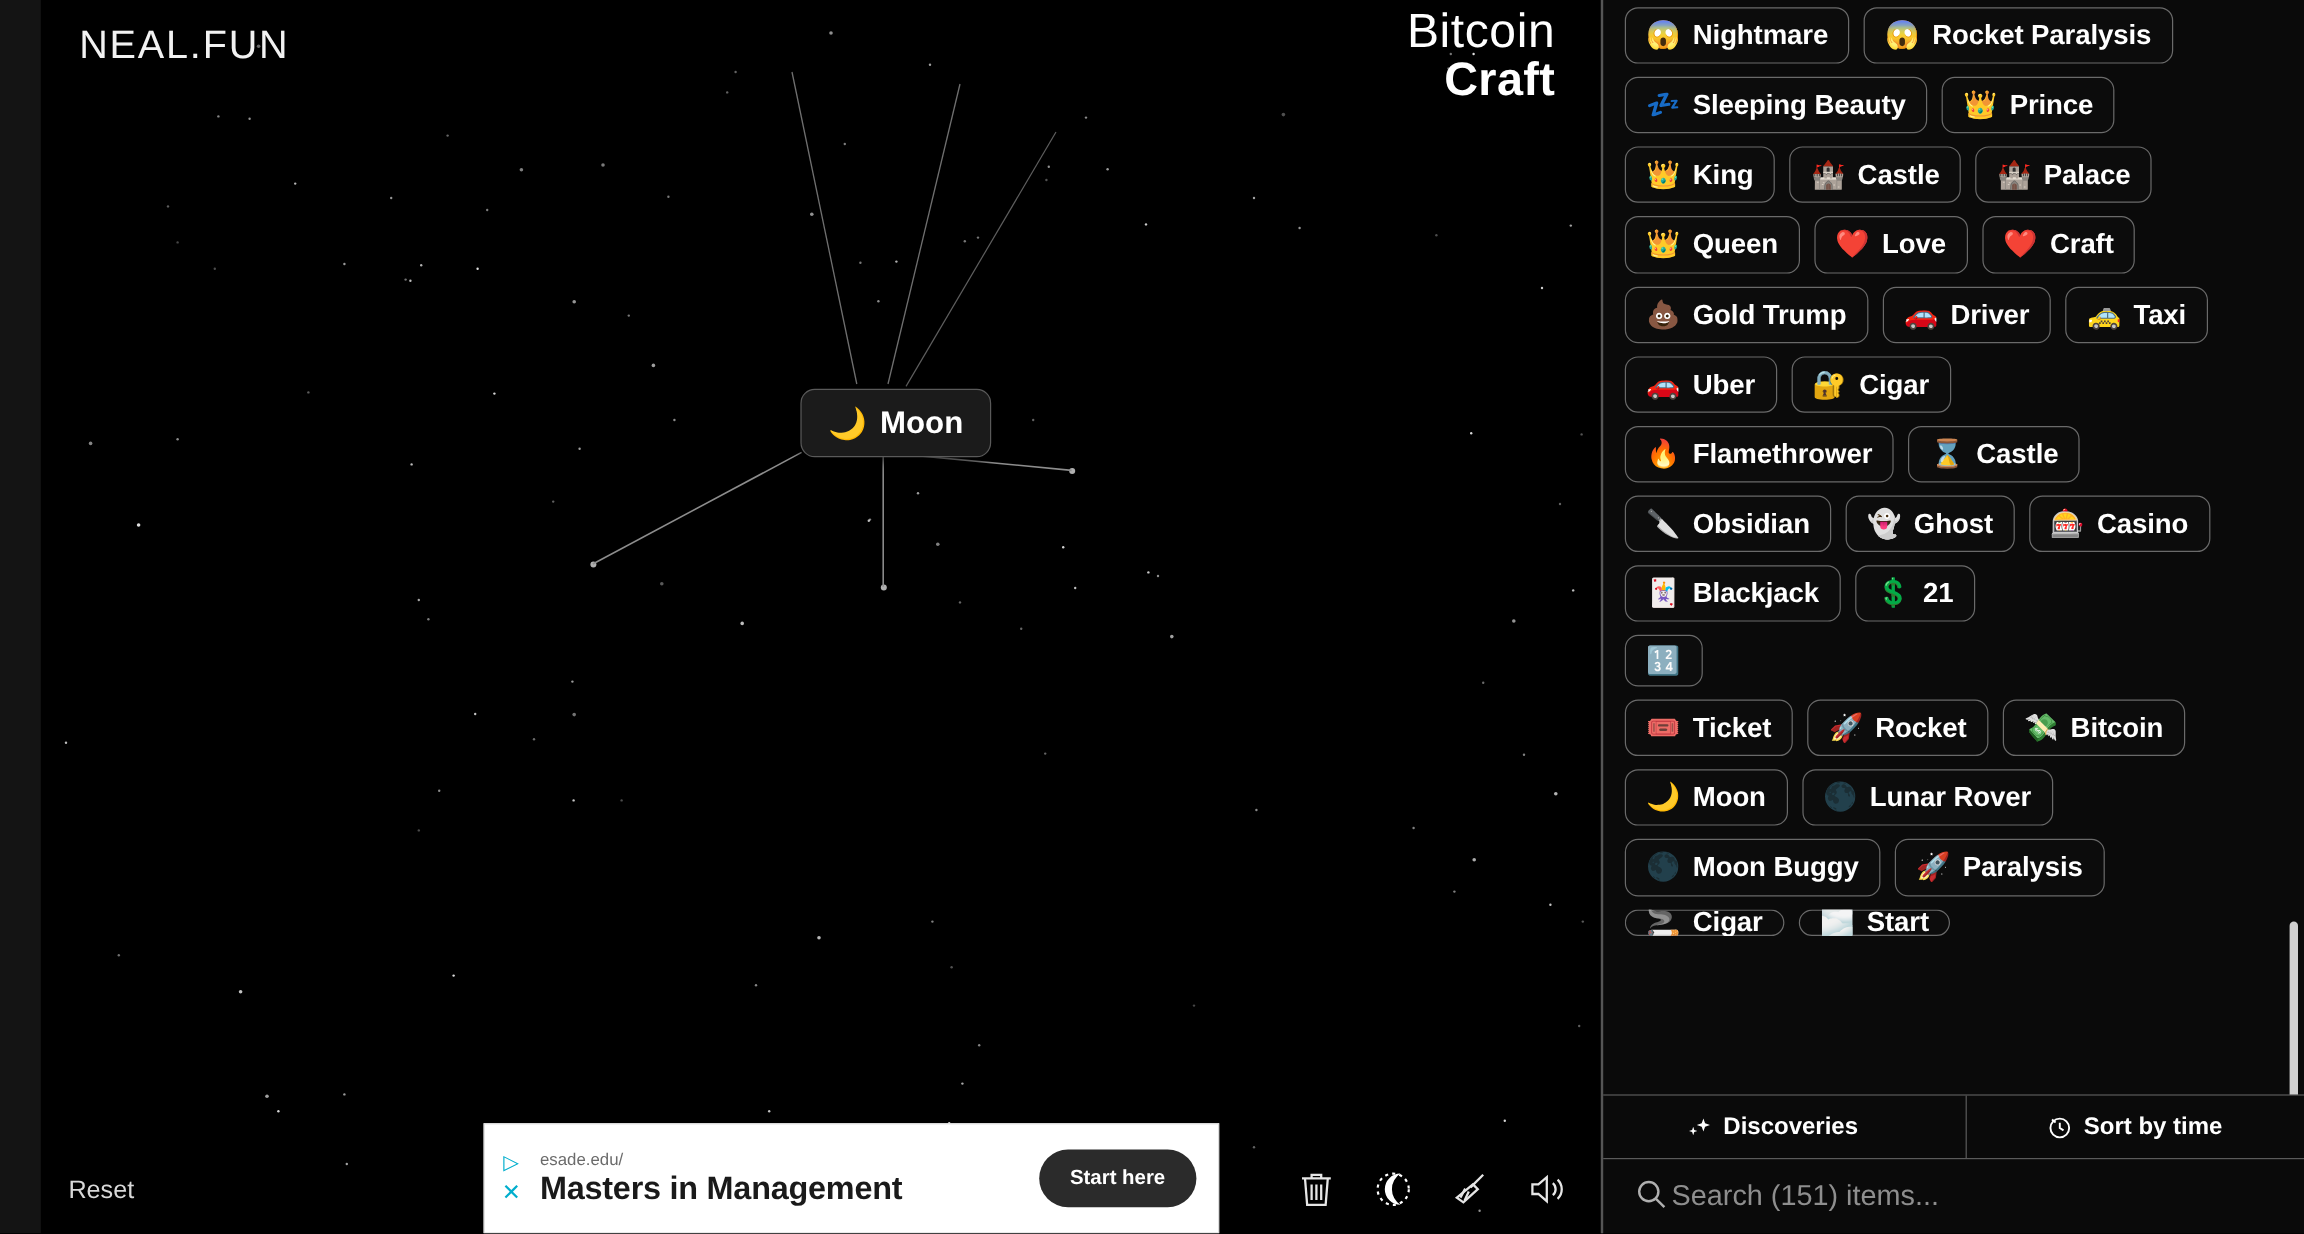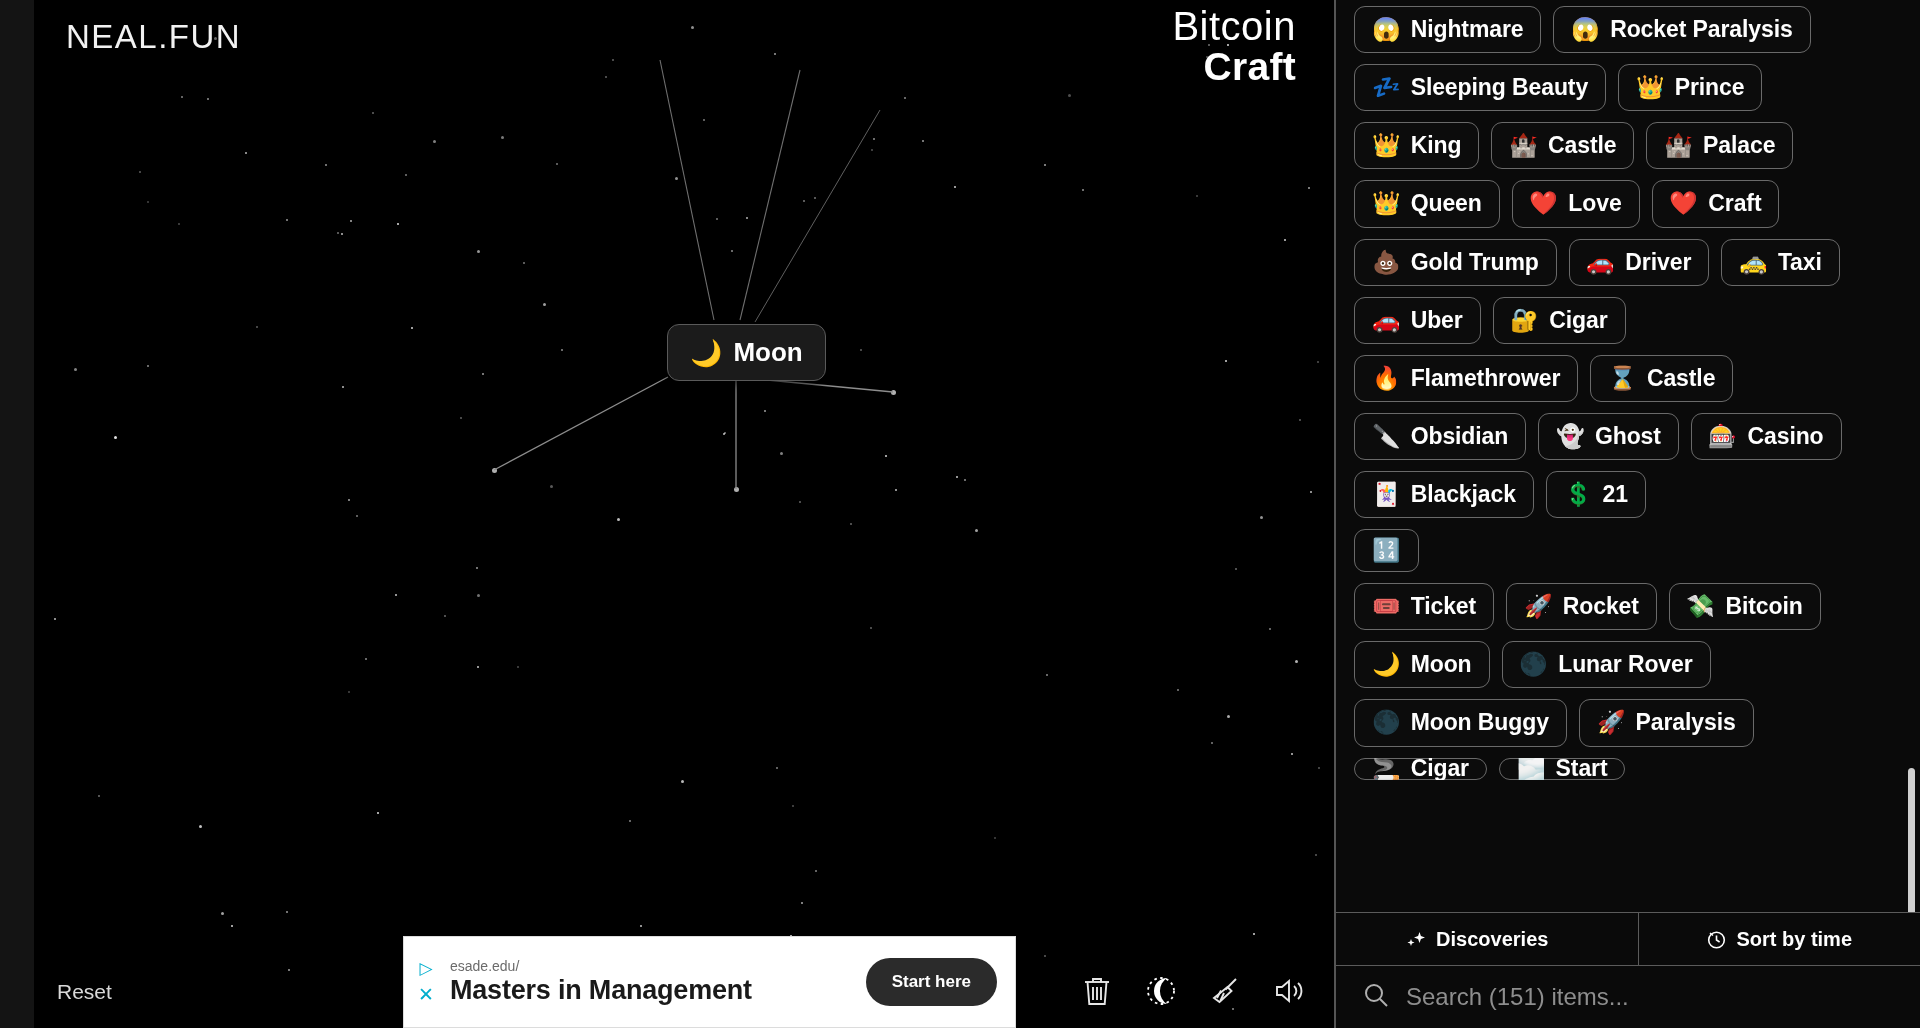--- a/index.html
+++ b/index.html
@@ -254,21 +254,21 @@
   }
   .tab + .tab { border-left: 1.5px solid #5b5b5b; margin-left: 20px; }
   .tab .ticon { display: inline-flex; align-items: center; }
 
   
   .search {
     height: 62px;
     flex: none;
     display: flex;
     align-items: center;
-    gap: 16px;
+    gap: 3px;
     padding: 0 26px;
   }
   .search .sicon { flex: none; }
   .search-input {
     flex: 1;
     background: transparent;
     border: 0;
     outline: none;
     color: #9a9a9a;
     font-size: 24px;

